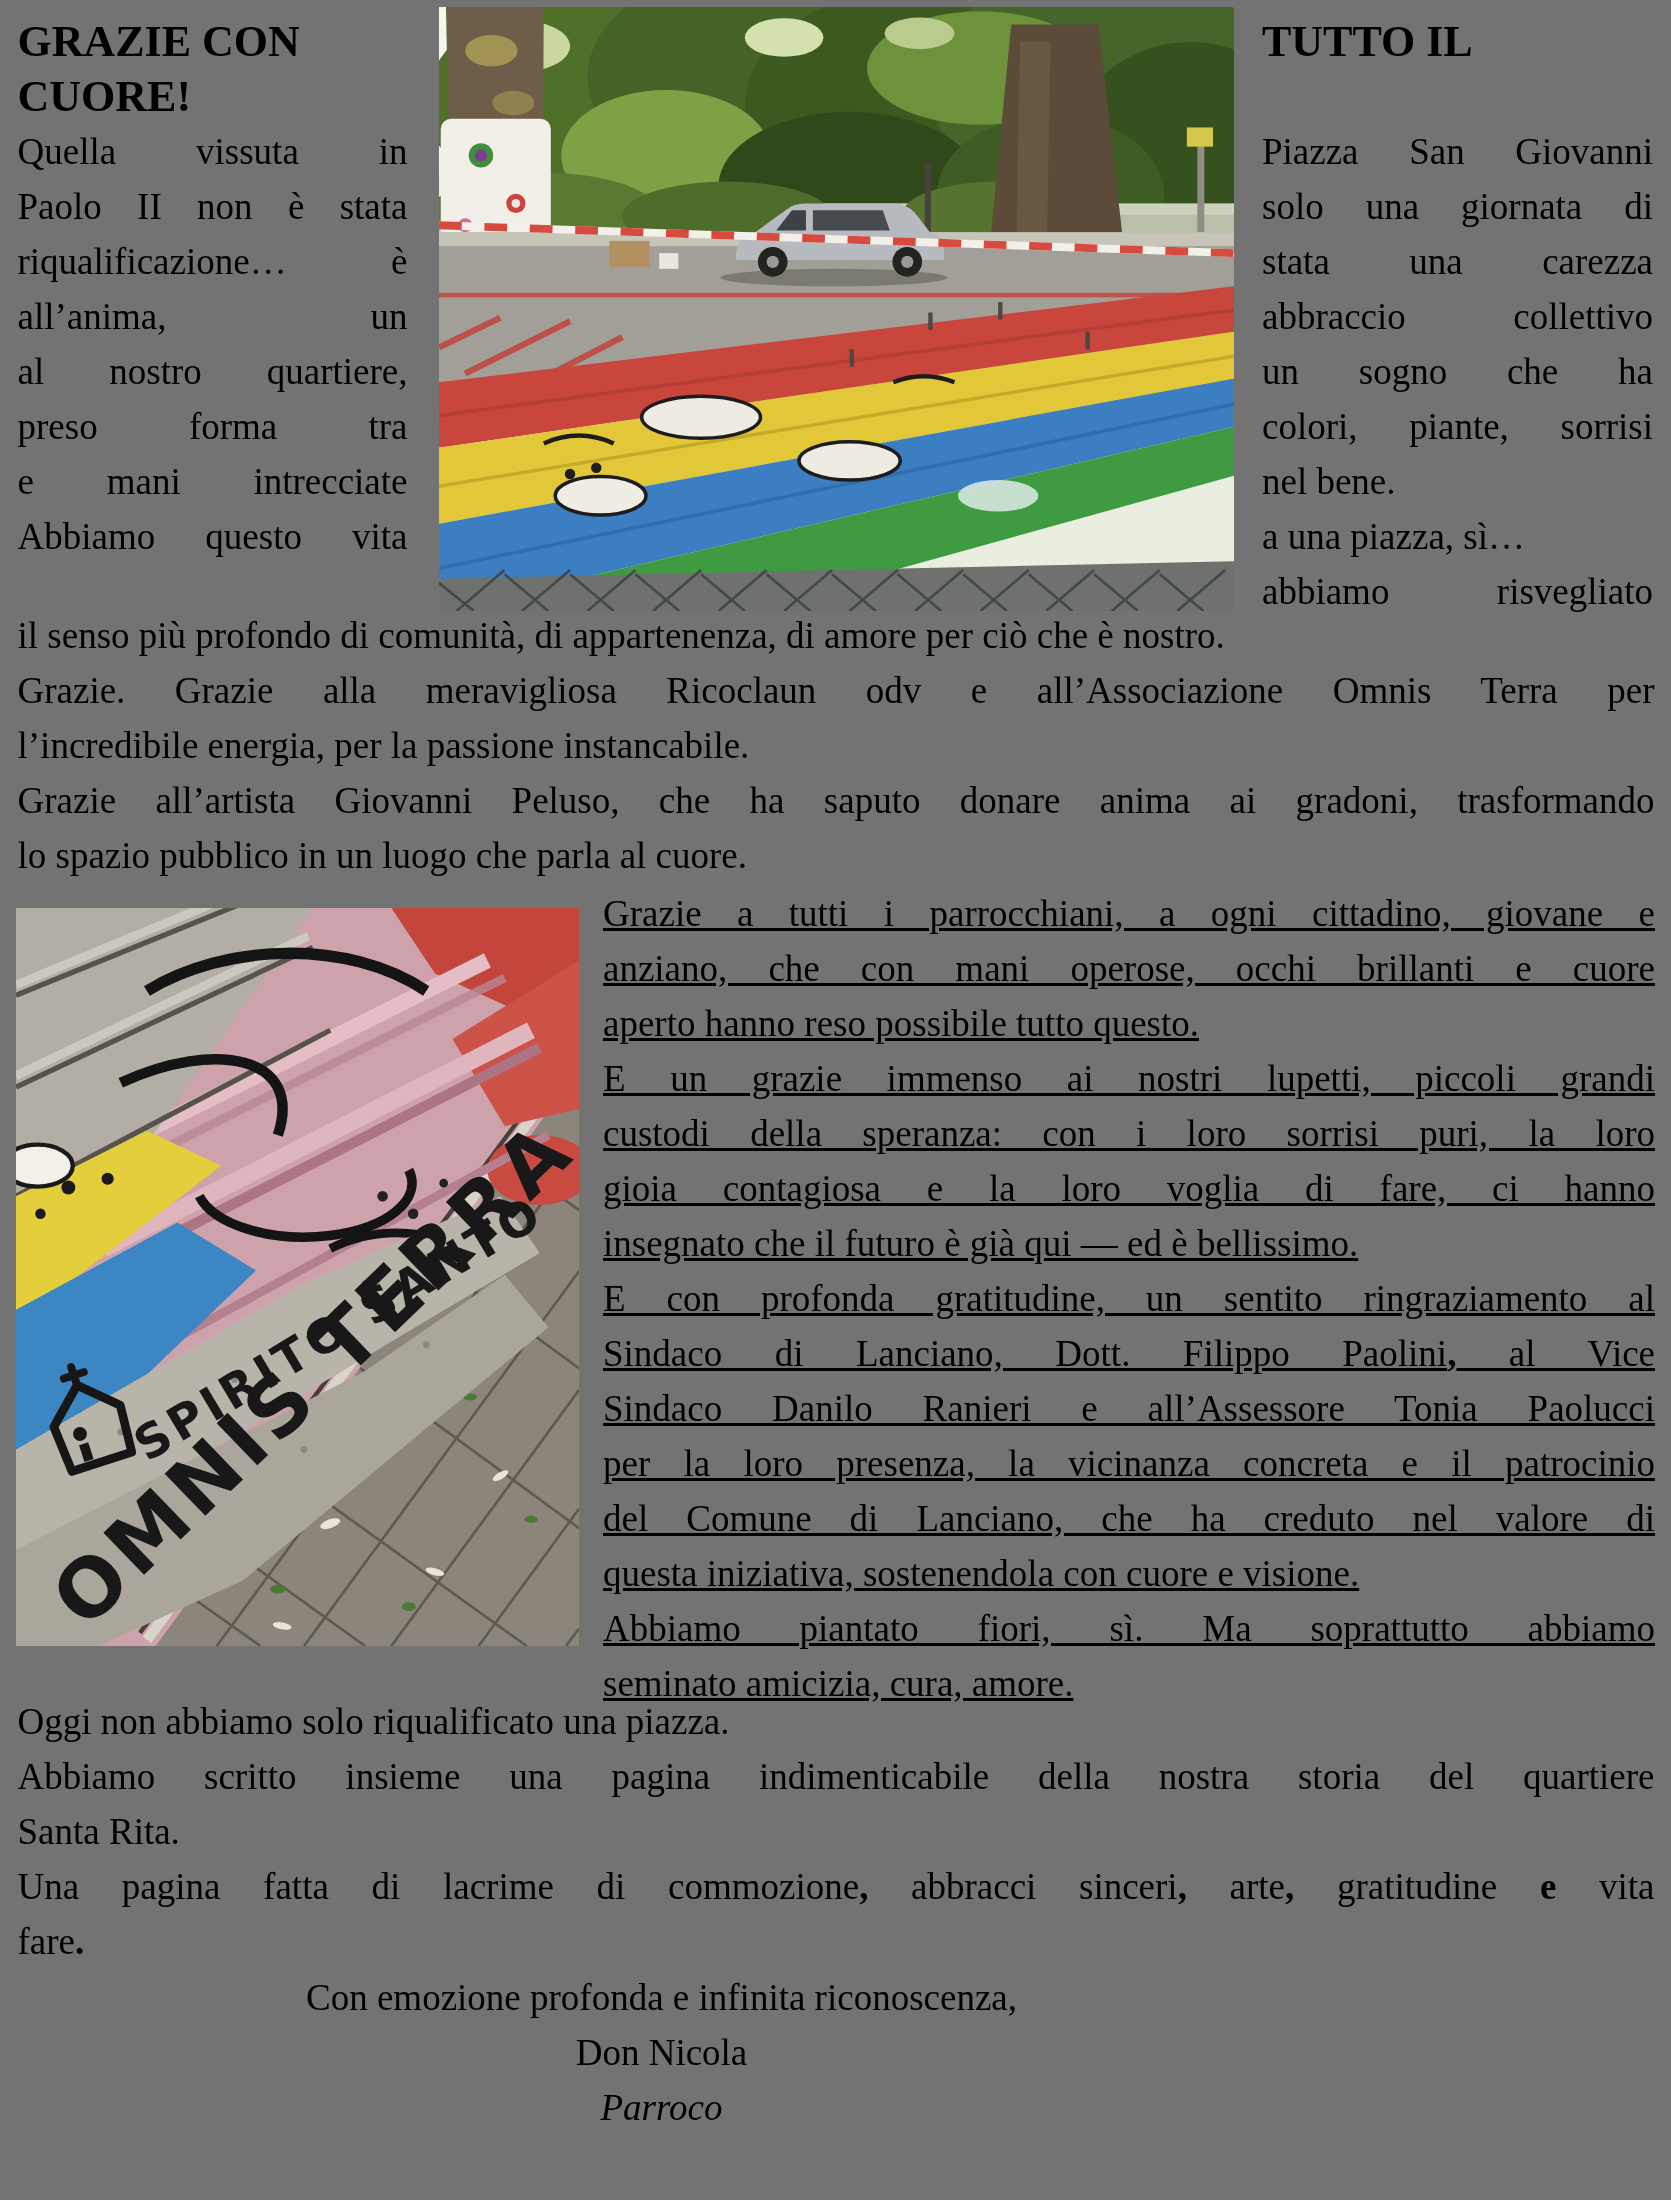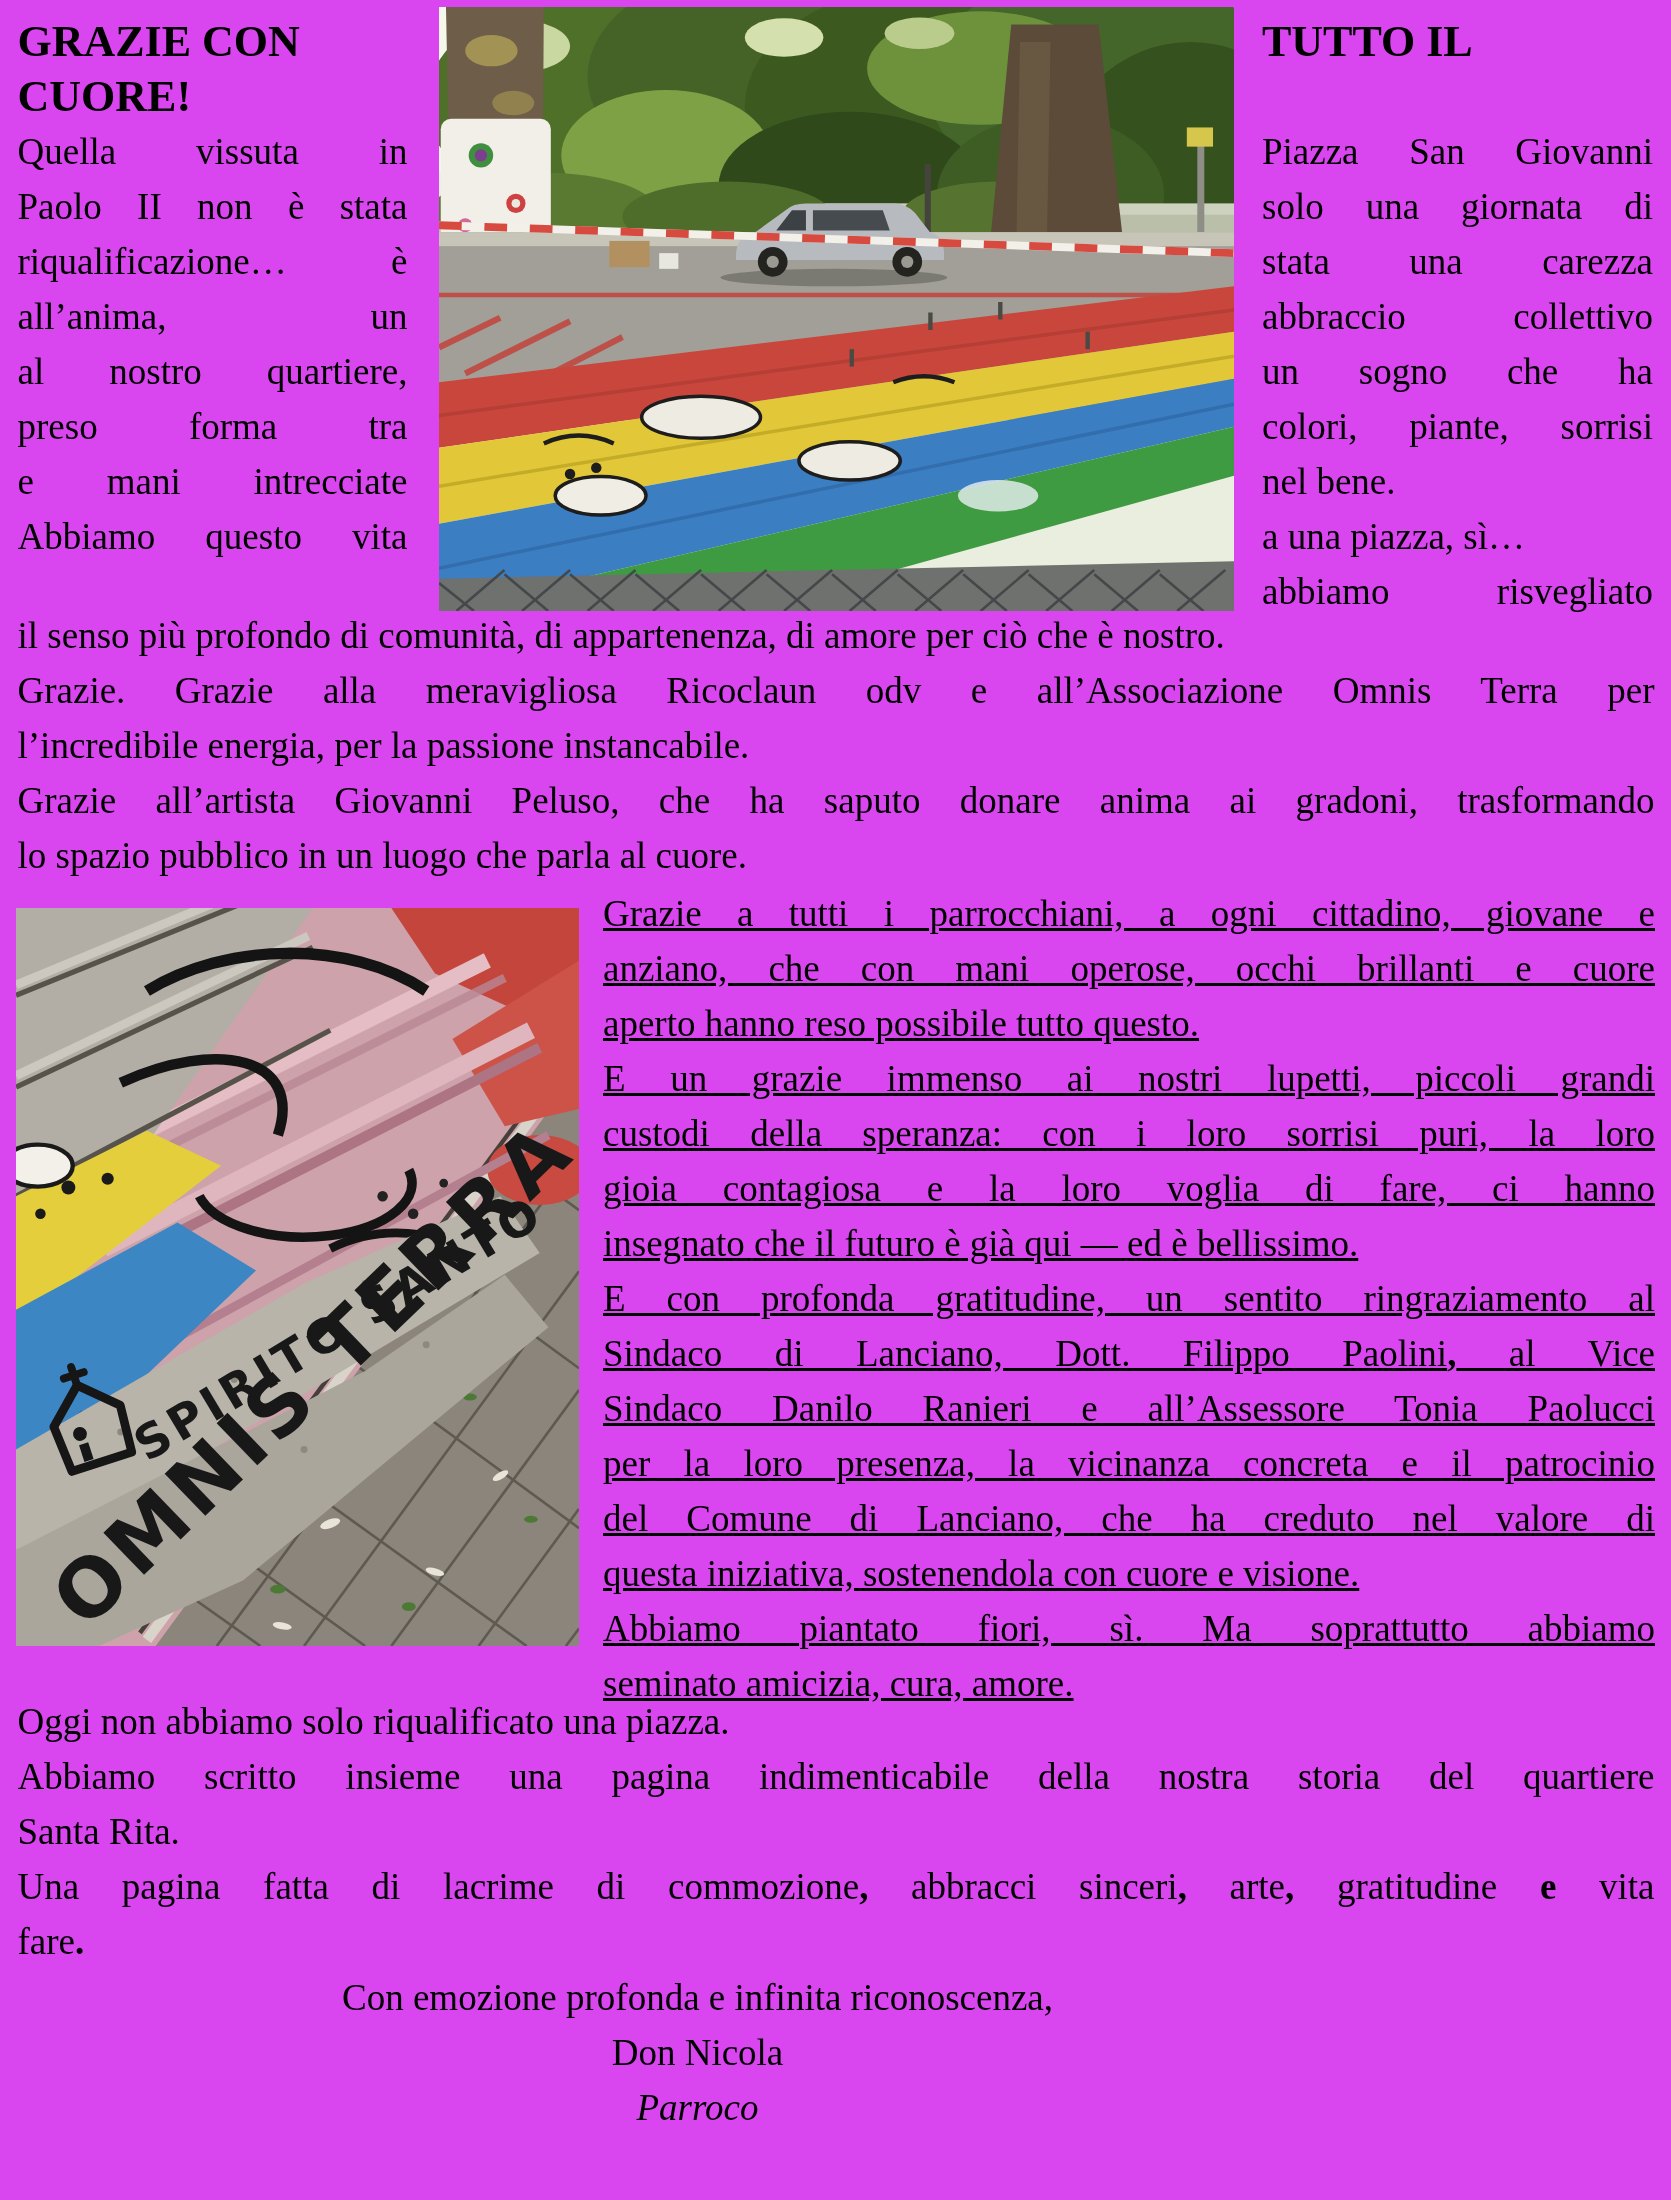--- a/index.html
+++ b/index.html
@@ -1,17 +1,17 @@
 <!DOCTYPE html>
 <html style="font-size:14px"><head>
 <meta charset="utf-8">
 <style>
   html,body{margin:0;padding:0;background:#ffffff;}
   .page{
-    position:relative;width:1672px;height:2200px;background:#d946ef;
+    position:relative;width:1672px;height:2200px;background:#737373;
     font-family:"Liberation Serif","DejaVu Serif",serif;color:#000;overflow:hidden;
   }
   .tb{position:absolute;}
   .line{
     font-size:37px;line-height:55px;height:55px;overflow:hidden;
     text-align:left;
   }
   .line.just{text-align:justify;text-align-last:justify;-moz-text-align-last:justify;}
   .line.hd{font-weight:bold;font-size:44px;}
   .line.it{font-style:italic;}
@@ -253,20 +253,20 @@
     </div>
 
   <div class="tb" style="left:17.5px;top:1694px;width:1637px;">
       <div class="line">Oggi non abbiamo solo riqualificato una piazza.</div>
       <div class="line just">Abbiamo scritto insieme una pagina indimenticabile della nostra storia del quartiere</div>
       <div class="line">Santa Rita.</div>
       <div class="line just"><span>Una pagina fatta di lacrime di commozione</span><span class="b">,</span><span> abbracci sinceri</span><span class="b">,</span><span> arte</span><span class="b">,</span><span> gratitudine </span><span class="b">e</span><span> vita</span></div>
       <div class="line"><span>fare</span><span class="b">.</span></div>
     </div>
 
-  <div class="tb closing" style="left:0px;top:1970px;width:1323px;margin-left:36px;">
+  <div class="tb closing" style="left:0px;top:1970px;width:1323px;">
       <div class="line">Con emozione profonda e infinita riconoscenza,</div>
       <div class="line">Don Nicola</div>
       <div class="line it">Parroco</div>
     </div>
 
 </div>
 
 
 </body></html>

